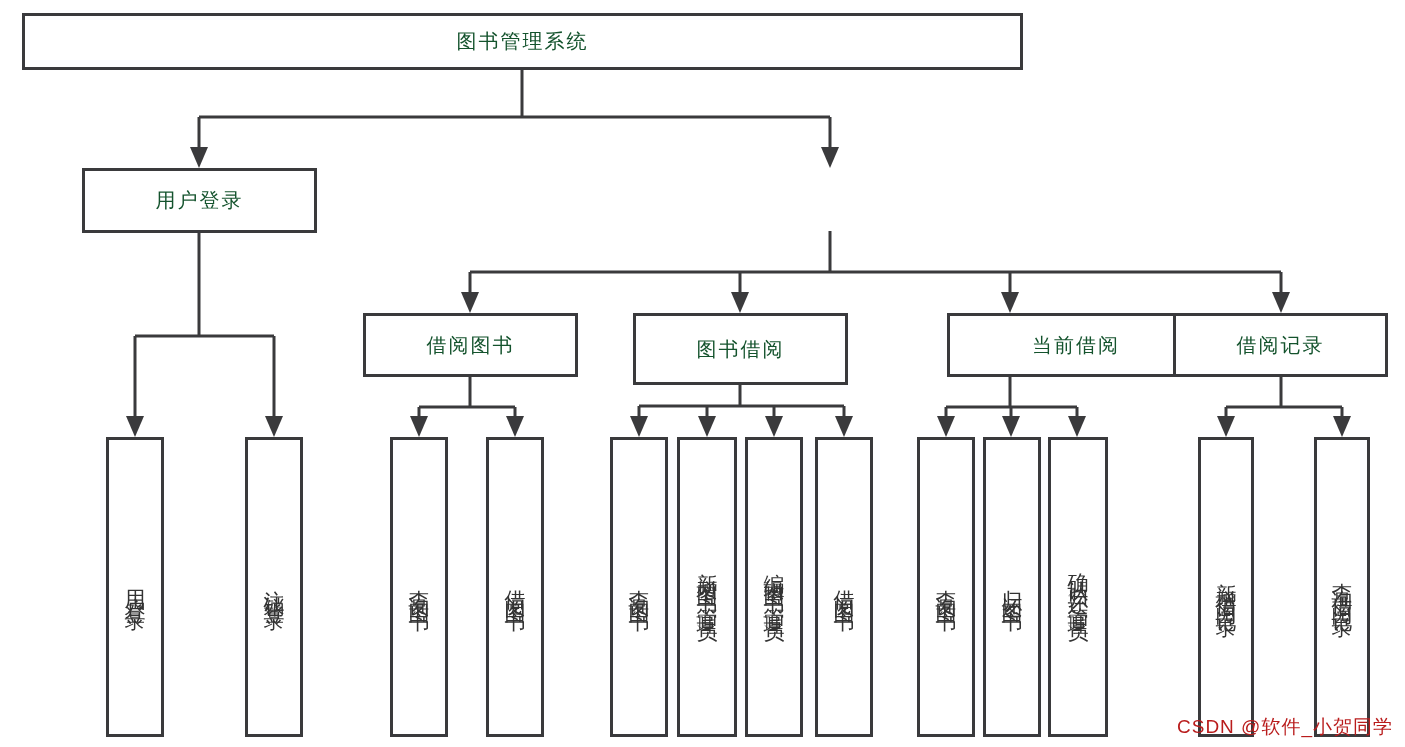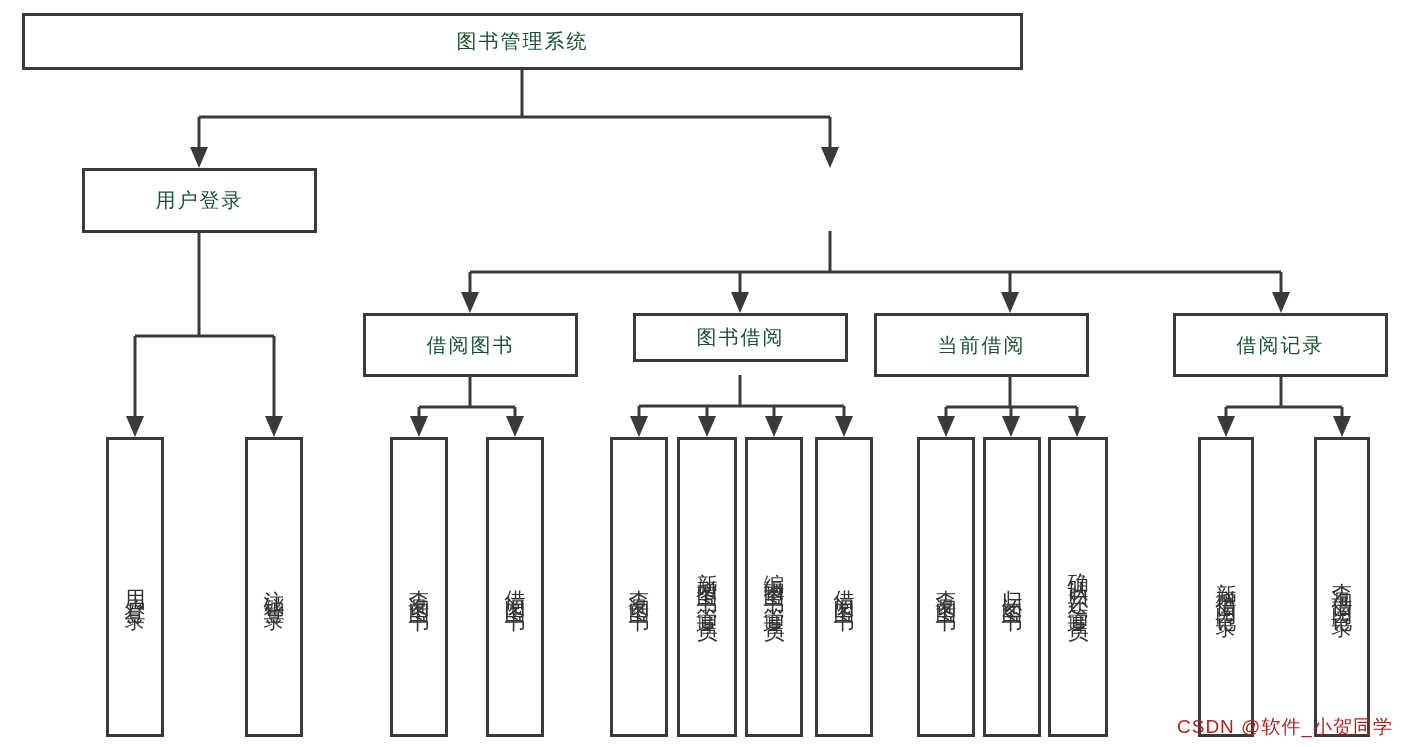--- a/index.html
+++ b/index.html
@@ -63,24 +63,24 @@
     <span>图书管理系统</span>
   </div>
 
   <div class="box h" style="left:82px; top:168px; width:235px; height:65px;">
     <span>用户登录</span>
   </div>
 
   <div class="box h" style="left:363px; top:313px; width:215px; height:64px;">
     <span>借阅图书</span>
   </div>
-  <div class="box h" style="left:633px; top:313px; width:215px; height:49px;">
+  <div class="box h" style="left:633px; top:313px; width:215px; height:72px;">
     <span>图书借阅</span>
   </div>
-  <div class="box h" style="left:874px; top:313px; width:215px; height:64px;">
+  <div class="box h" style="left:947px; top:313px; width:258px; height:64px;">
     <span>当前借阅</span>
   </div>
   <div class="box h" style="left:1173px; top:313px; width:215px; height:64px;text-align:center;">
     <span>借阅记录</span>
   </div>
 
   <div class="box v" style="left:106px; top:437px; width:58px; height:300px;">
     <span>用户登录</span>
   </div>
   <div class="box v" style="left:245px; top:437px; width:58px; height:300px;">

